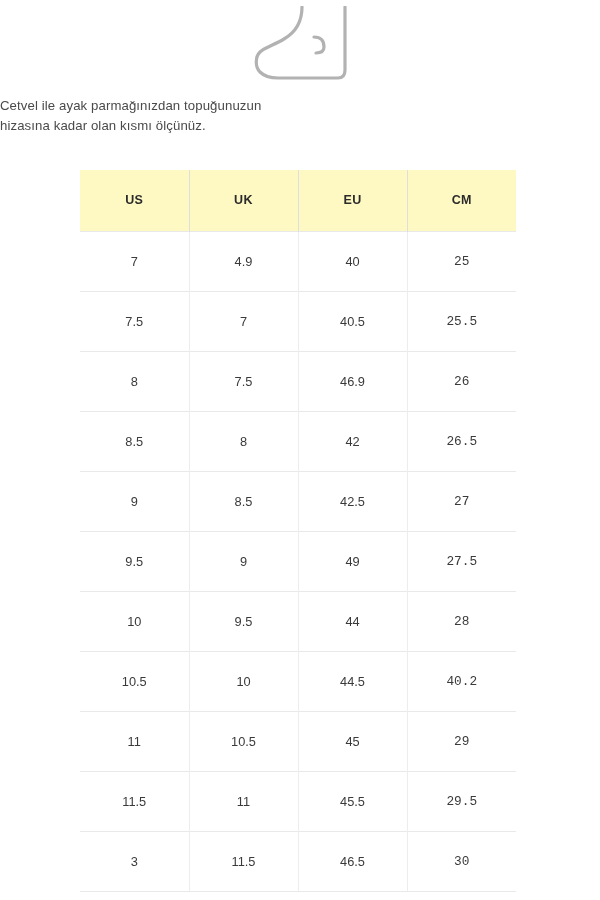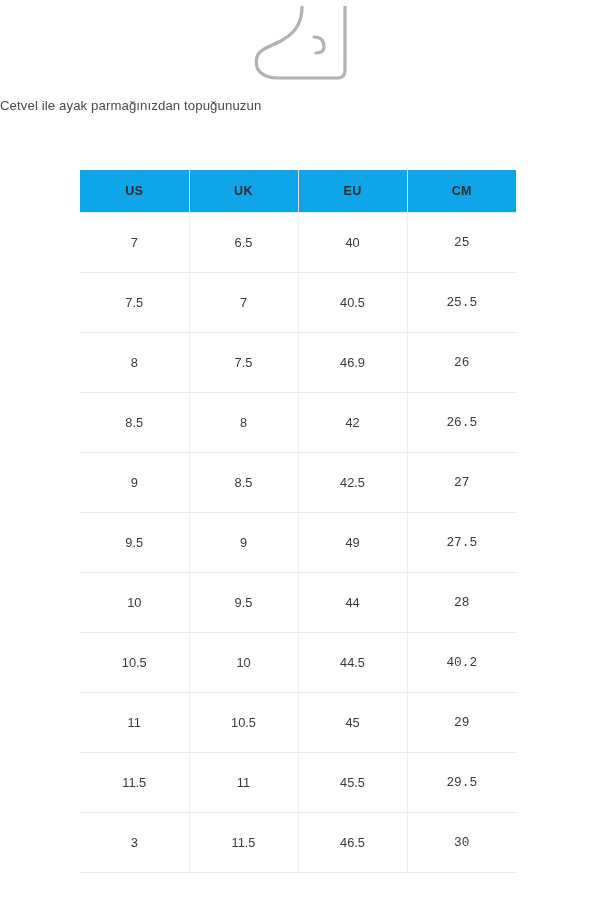--- a/index.html
+++ b/index.html
@@ -48,22 +48,22 @@
     position: absolute;
     left: 80px;
     top: 170px;
     width: 436px;
     border-collapse: collapse;
     table-layout: fixed;
   }
   #size-table col { width: 109px; }
 
   #size-table thead th {
-    height: 42px;
-    background: #0ea5e9;
+    height: 61px;
+    background: #fef9c3;
     color: #2b2b2b;
     font-size: 12.5px;
     font-weight: bold;
     letter-spacing: 0.4px;
     text-align: center;
     vertical-align: middle;
     border-right: 1px solid #dedede;
   }
   #size-table thead th:last-child { border-right: none; }
 
@@ -86,41 +86,42 @@
 
 <div id="foot-icon-wrap">
   <svg width="96" height="78" viewBox="0 0 96 78" fill="none">
     <path d="M50 1 C50 16 44 26 32 33 C22 39 12 42 8 46 C3 51 3 61 8 66 C12 70 18 72 26 72 L86 72 C91 72 93 69 93 64 L93 1" stroke="#b2b2b2" stroke-width="3.2" stroke-linecap="round" stroke-linejoin="round" fill="none"></path>
     <path d="M62 31 C70 31 72 36 72 41 C72 45 69 47 64 47" stroke="#b2b2b2" stroke-width="3.2" stroke-linecap="round" fill="none"></path>
   </svg>
 </div>
 
 <div id="description">
   <span class="line">Cetvel ile ayak parmağınızdan topuğunuzun</span>
+  <span class="line">hizasına kadar olan kısmı ölçünüz.</span>
 </div>
 
 <table id="size-table">
   <colgroup>
     <col>
       <col>
       <col>
       <col>
   </colgroup>
   <thead>
     <tr>
       <th>US</th>
       <th>UK</th>
       <th>EU</th>
       <th>CM</th>
     </tr>
   </thead>
   <tbody>
     <tr>
       <td>7</td>
-      <td>6.5</td>
+      <td>4.9</td>
       <td>40</td>
       <td>25</td>
     </tr>
     <tr>
       <td>7.5</td>
       <td>7</td>
       <td>40.5</td>
       <td>25.5</td>
     </tr>
     <tr>

